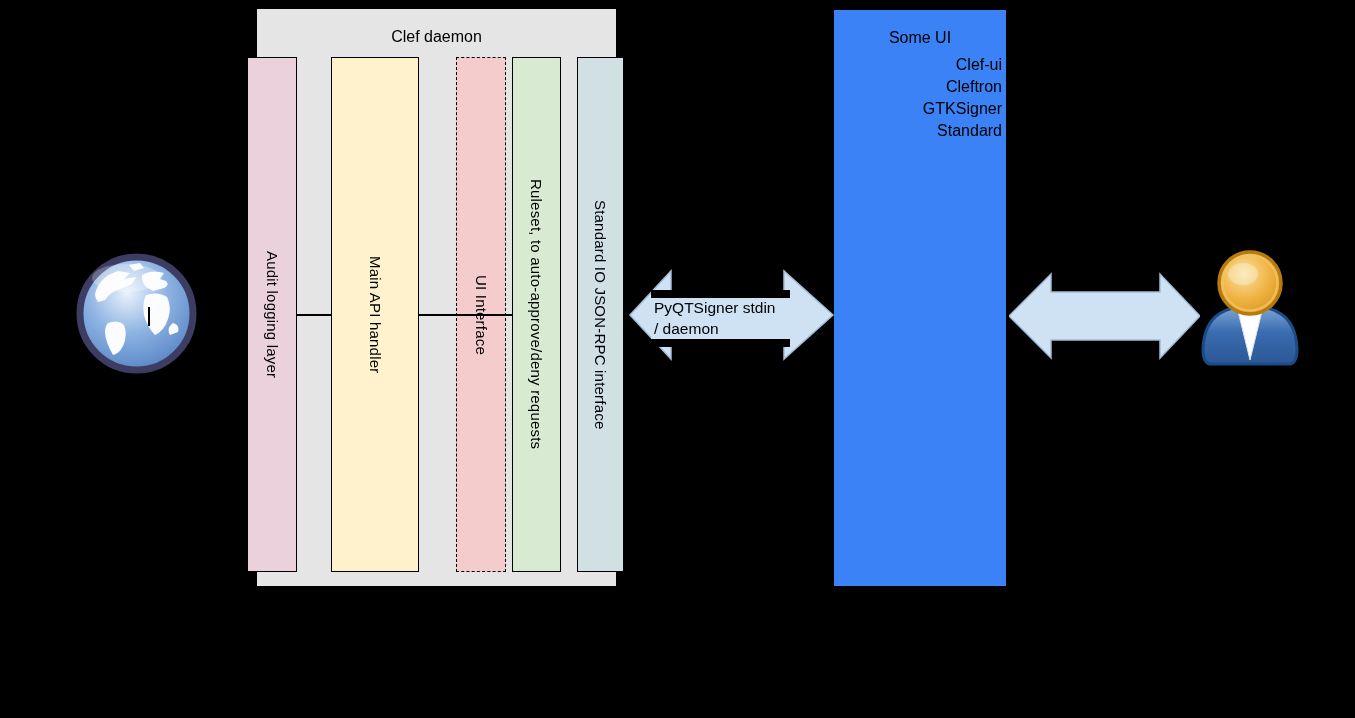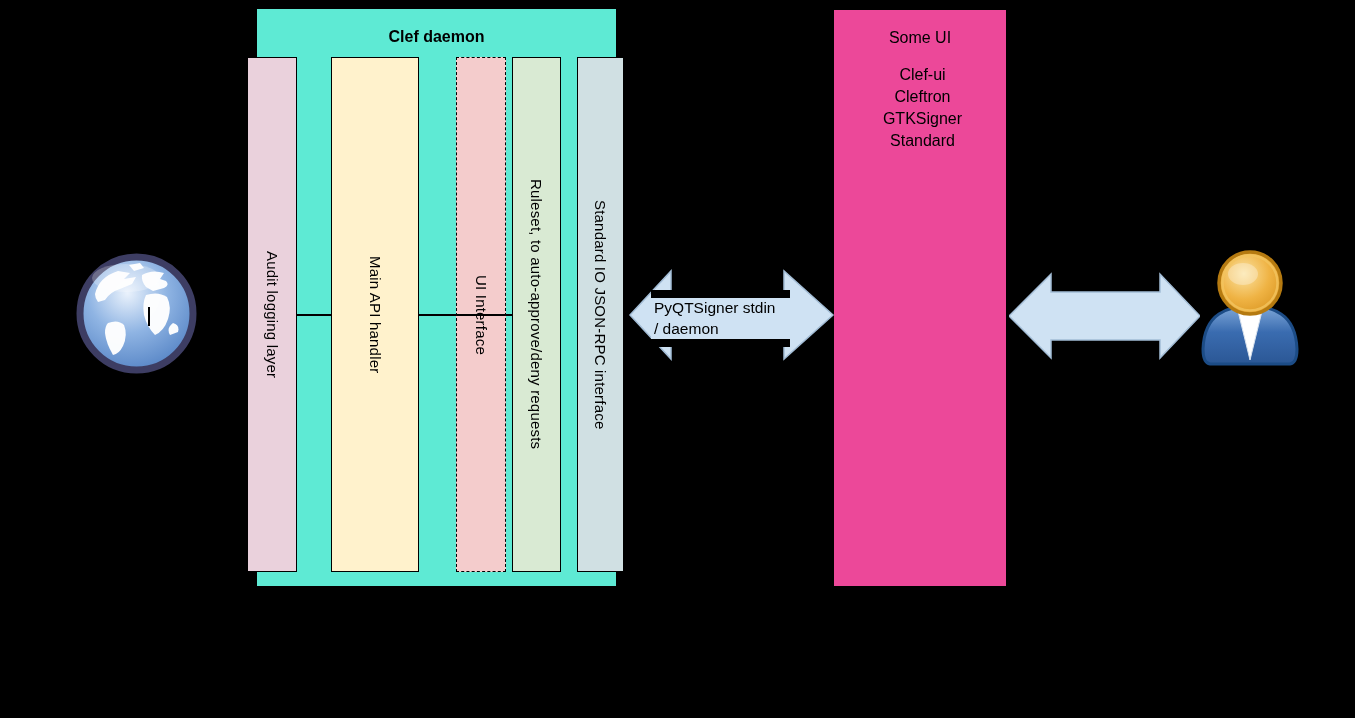--- a/index.html
+++ b/index.html
@@ -3,24 +3,24 @@
 <meta charset="utf-8">
 <style>
   html,body{margin:0;padding:0;background:#000;}
   #canvas{
     position:relative;width:1355px;height:718px;background:#000;
     font-family:"Liberation Sans","DejaVu Sans",sans-serif;overflow:hidden;color:#000;
   }
   .abs{position:absolute;box-sizing:border-box;}
   
   .big-box{border:1px solid #000;}
-  #clef-box{left:256px;top:8px;width:361px;height:579px;background:#5eead4;z-index:1;font-weight:bold;}
-  #someui-box{left:833px;top:9px;width:174px;height:578px;background:#ec4899;z-index:1;}
+  #clef-box{left:256px;top:8px;width:361px;height:579px;background:#e5e5e5;z-index:1;}
+  #someui-box{left:833px;top:9px;width:174px;height:578px;background:#3b82f6;z-index:1;}
   .box-title{padding-top:19px;text-align:center;font-size:16px;line-height:18px;}
-  #someui-list{position:absolute;top:54px;left:9px;right:4px;font-size:16px;line-height:22px;text-align:center;}
+  #someui-list{position:absolute;top:44px;left:9px;right:4px;font-size:16px;line-height:22px;text-align:right;}
   #someui-list div{white-space:nowrap;}
   
   .bar{
     position:absolute;top:57px;height:515px;border:1px solid #000;z-index:2;
     display:flex;align-items:center;justify-content:center;box-sizing:border-box;
   }
   .bar .vlabel{
     writing-mode:vertical-rl;white-space:nowrap;font-size:15px;letter-spacing:.2px;
   }
   #bar-audit{left:247px;width:50px;background:#ead1dc;}

